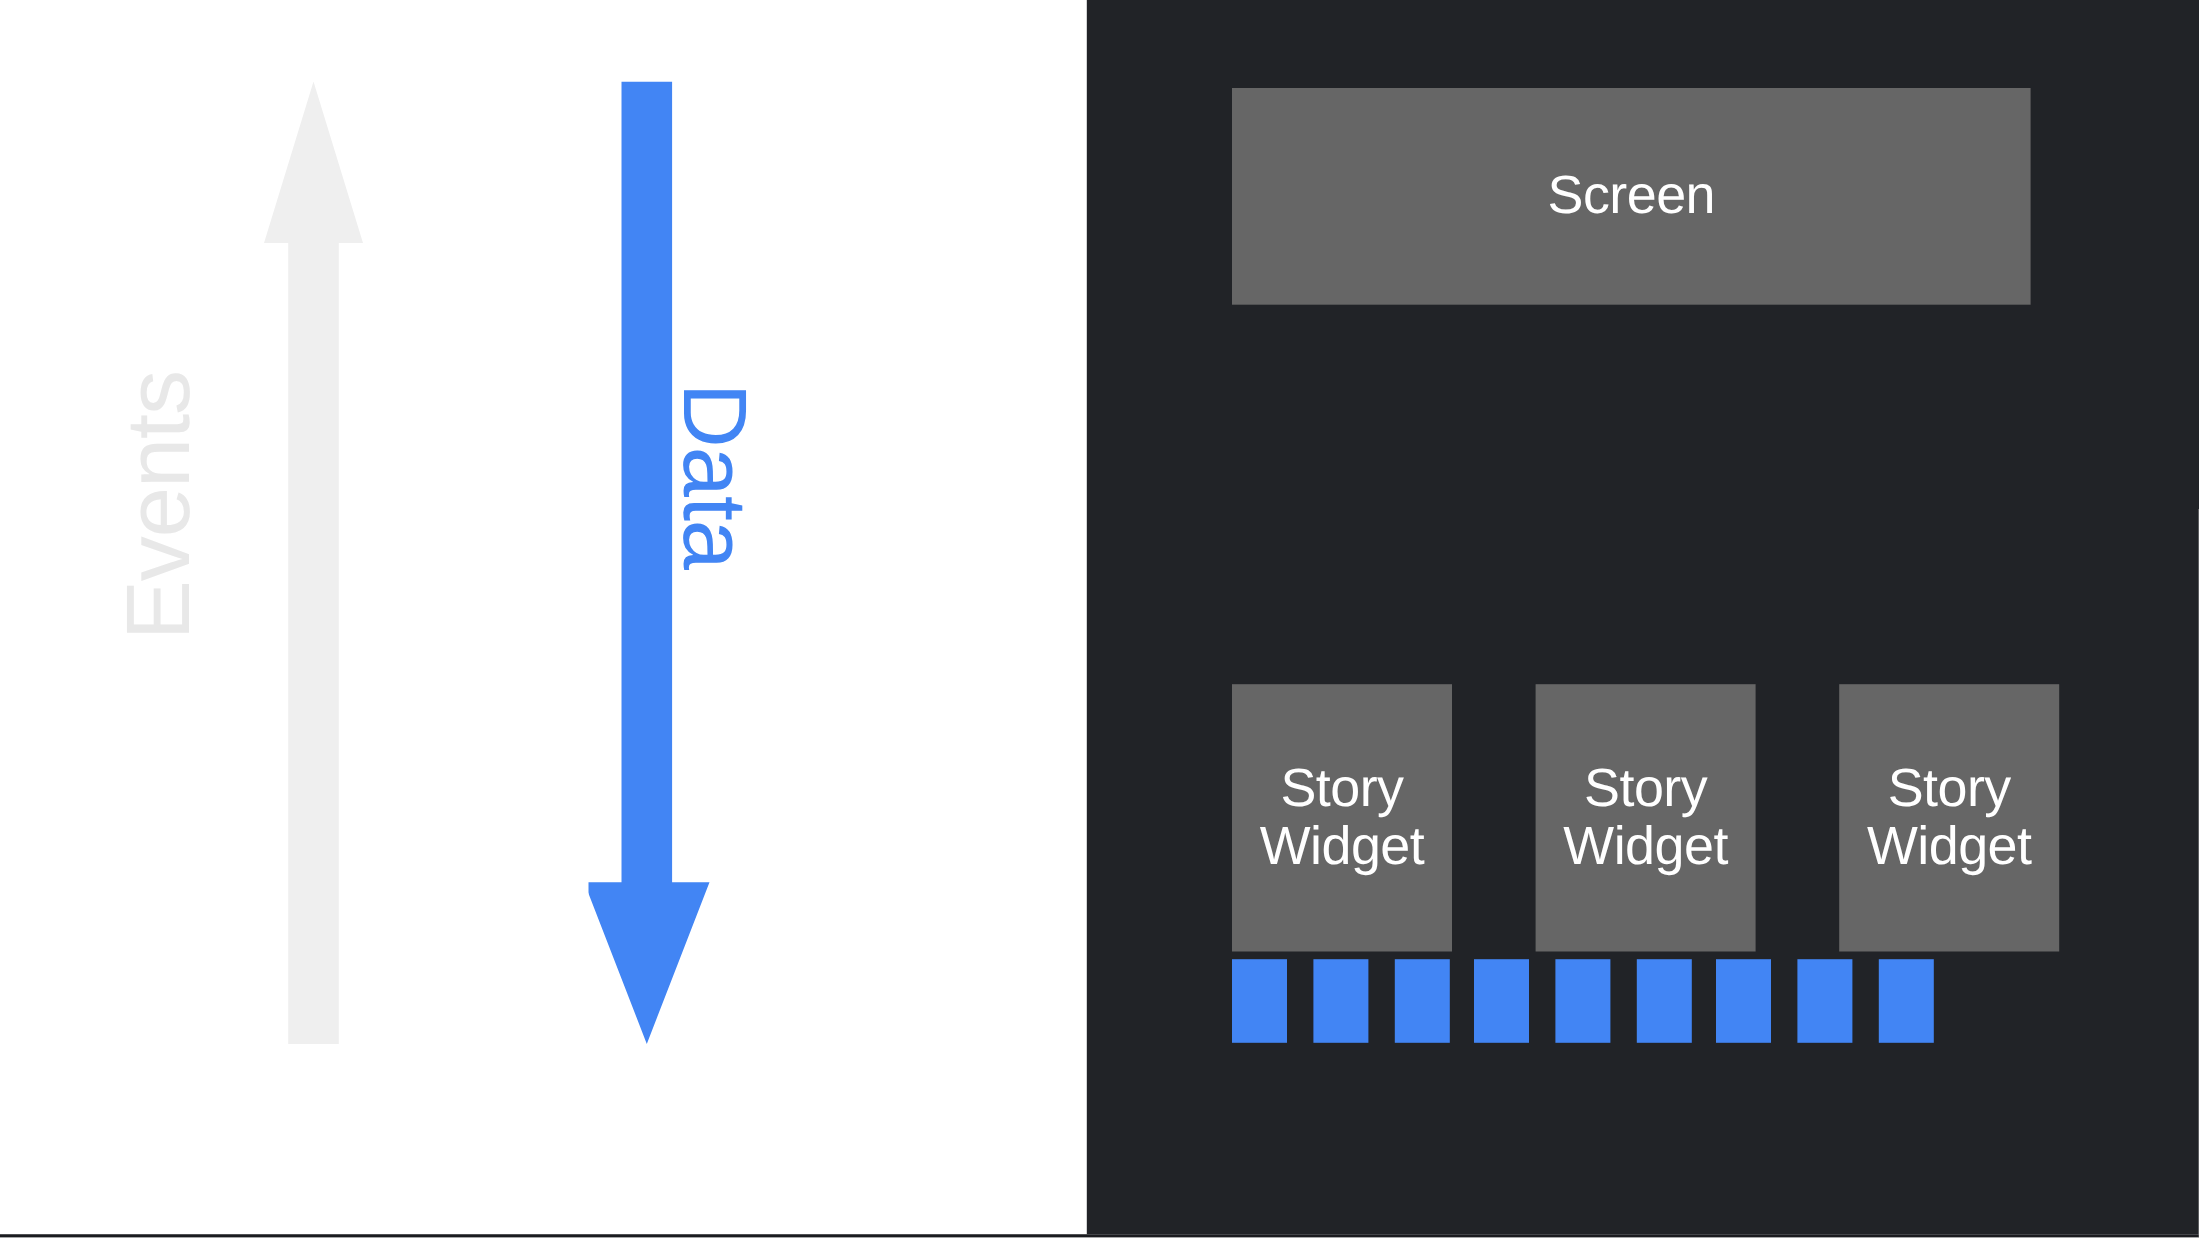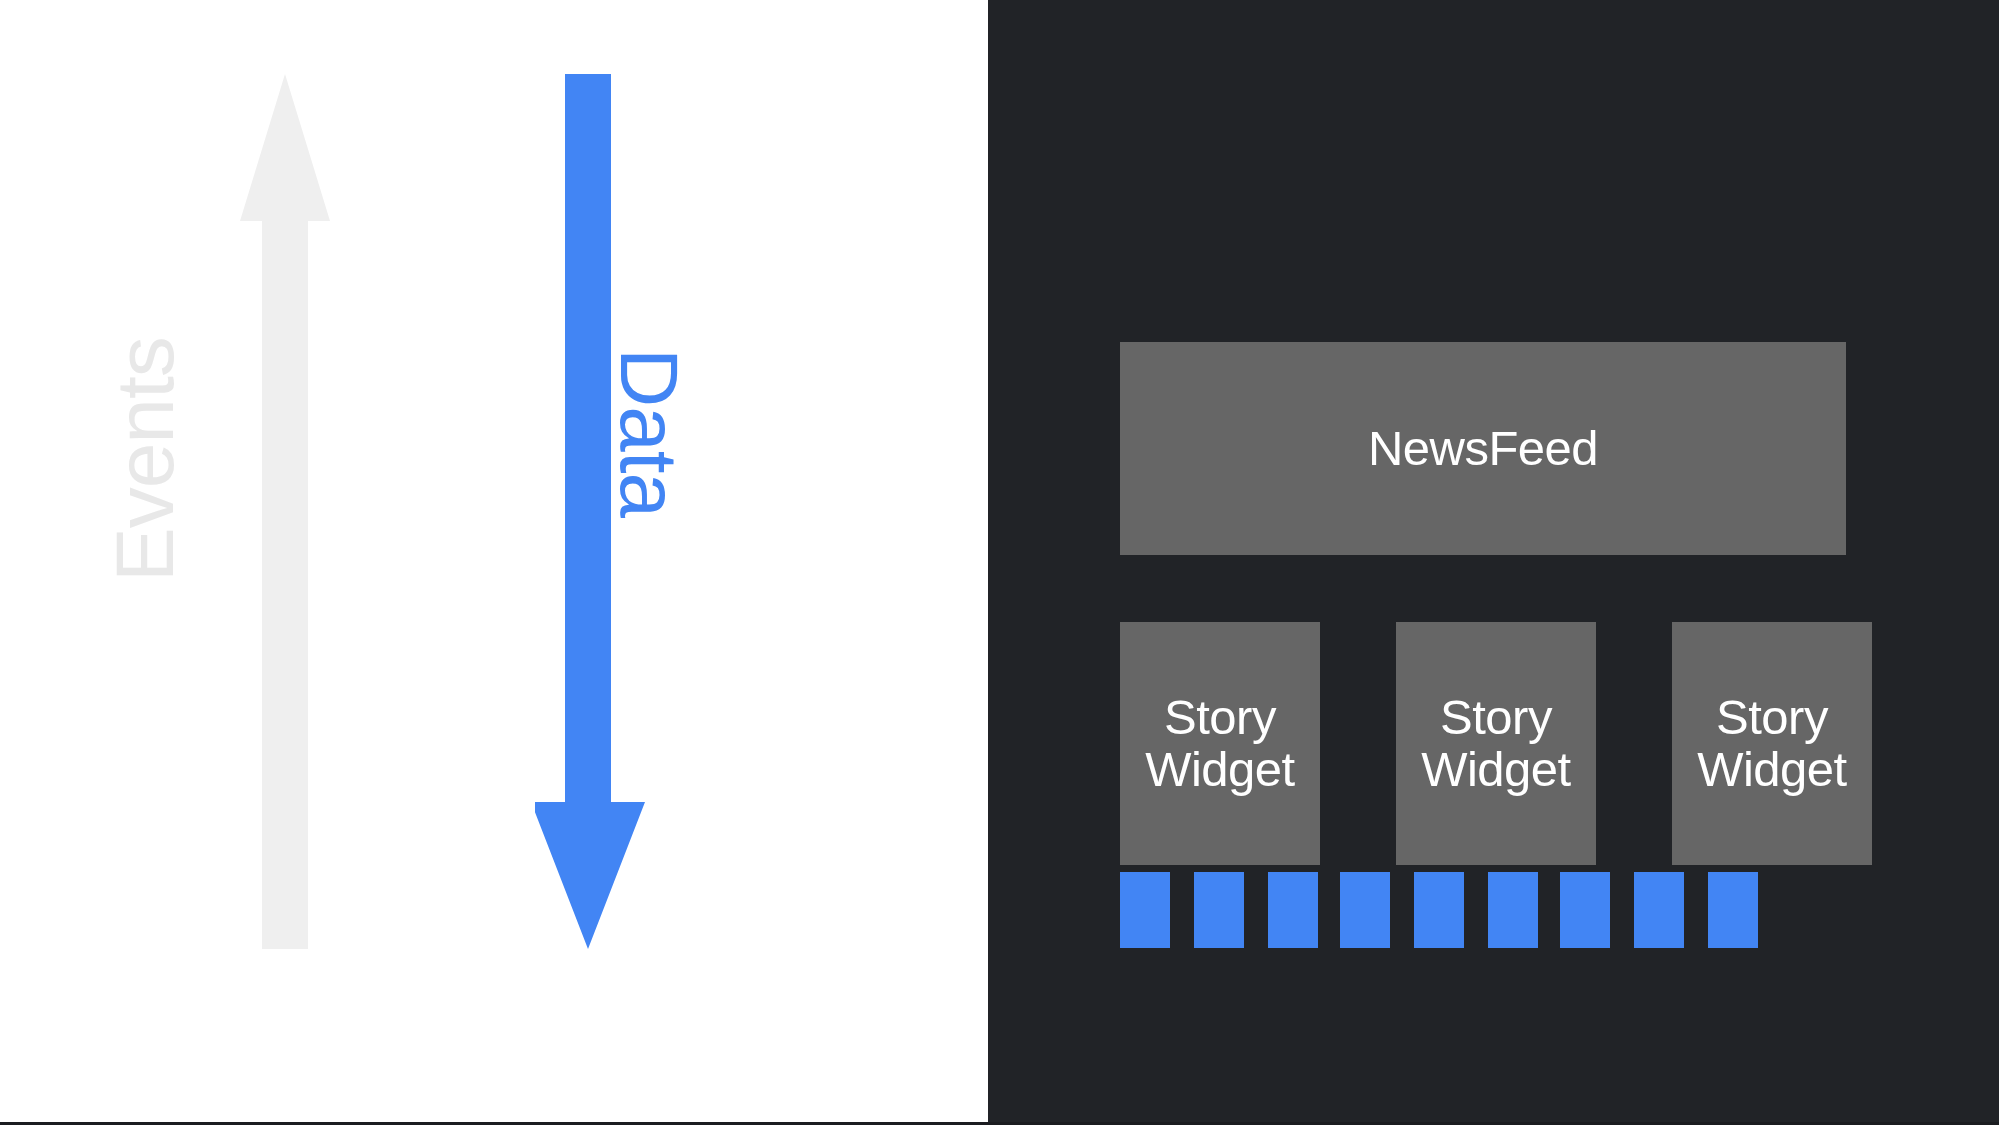--- a/index.html
+++ b/index.html
@@ -160,24 +160,24 @@
     </div>
 
     <div class="flow-label" id="events-label">Events</div>
 
     <div class="flow-label" id="data-label">Data</div>
 
   </div>
 
   <div id="tree-panel">
 
-
-    <div class="node-box" id="node-newsfeed">
-      <span>NewsFeed</span>
-    </div>
+    <div class="node-box" id="node-screen">
+      <span>Screen</span>
+    </div>
+
 
     <div class="node-box story-widget" id="story-widget-1">
       <span class="sw-text">
         <span>Story</span><br>
         <span>Widget</span>
       </span>
     </div>
 
     <div class="node-box story-widget" id="story-widget-2">
       <span class="sw-text">

